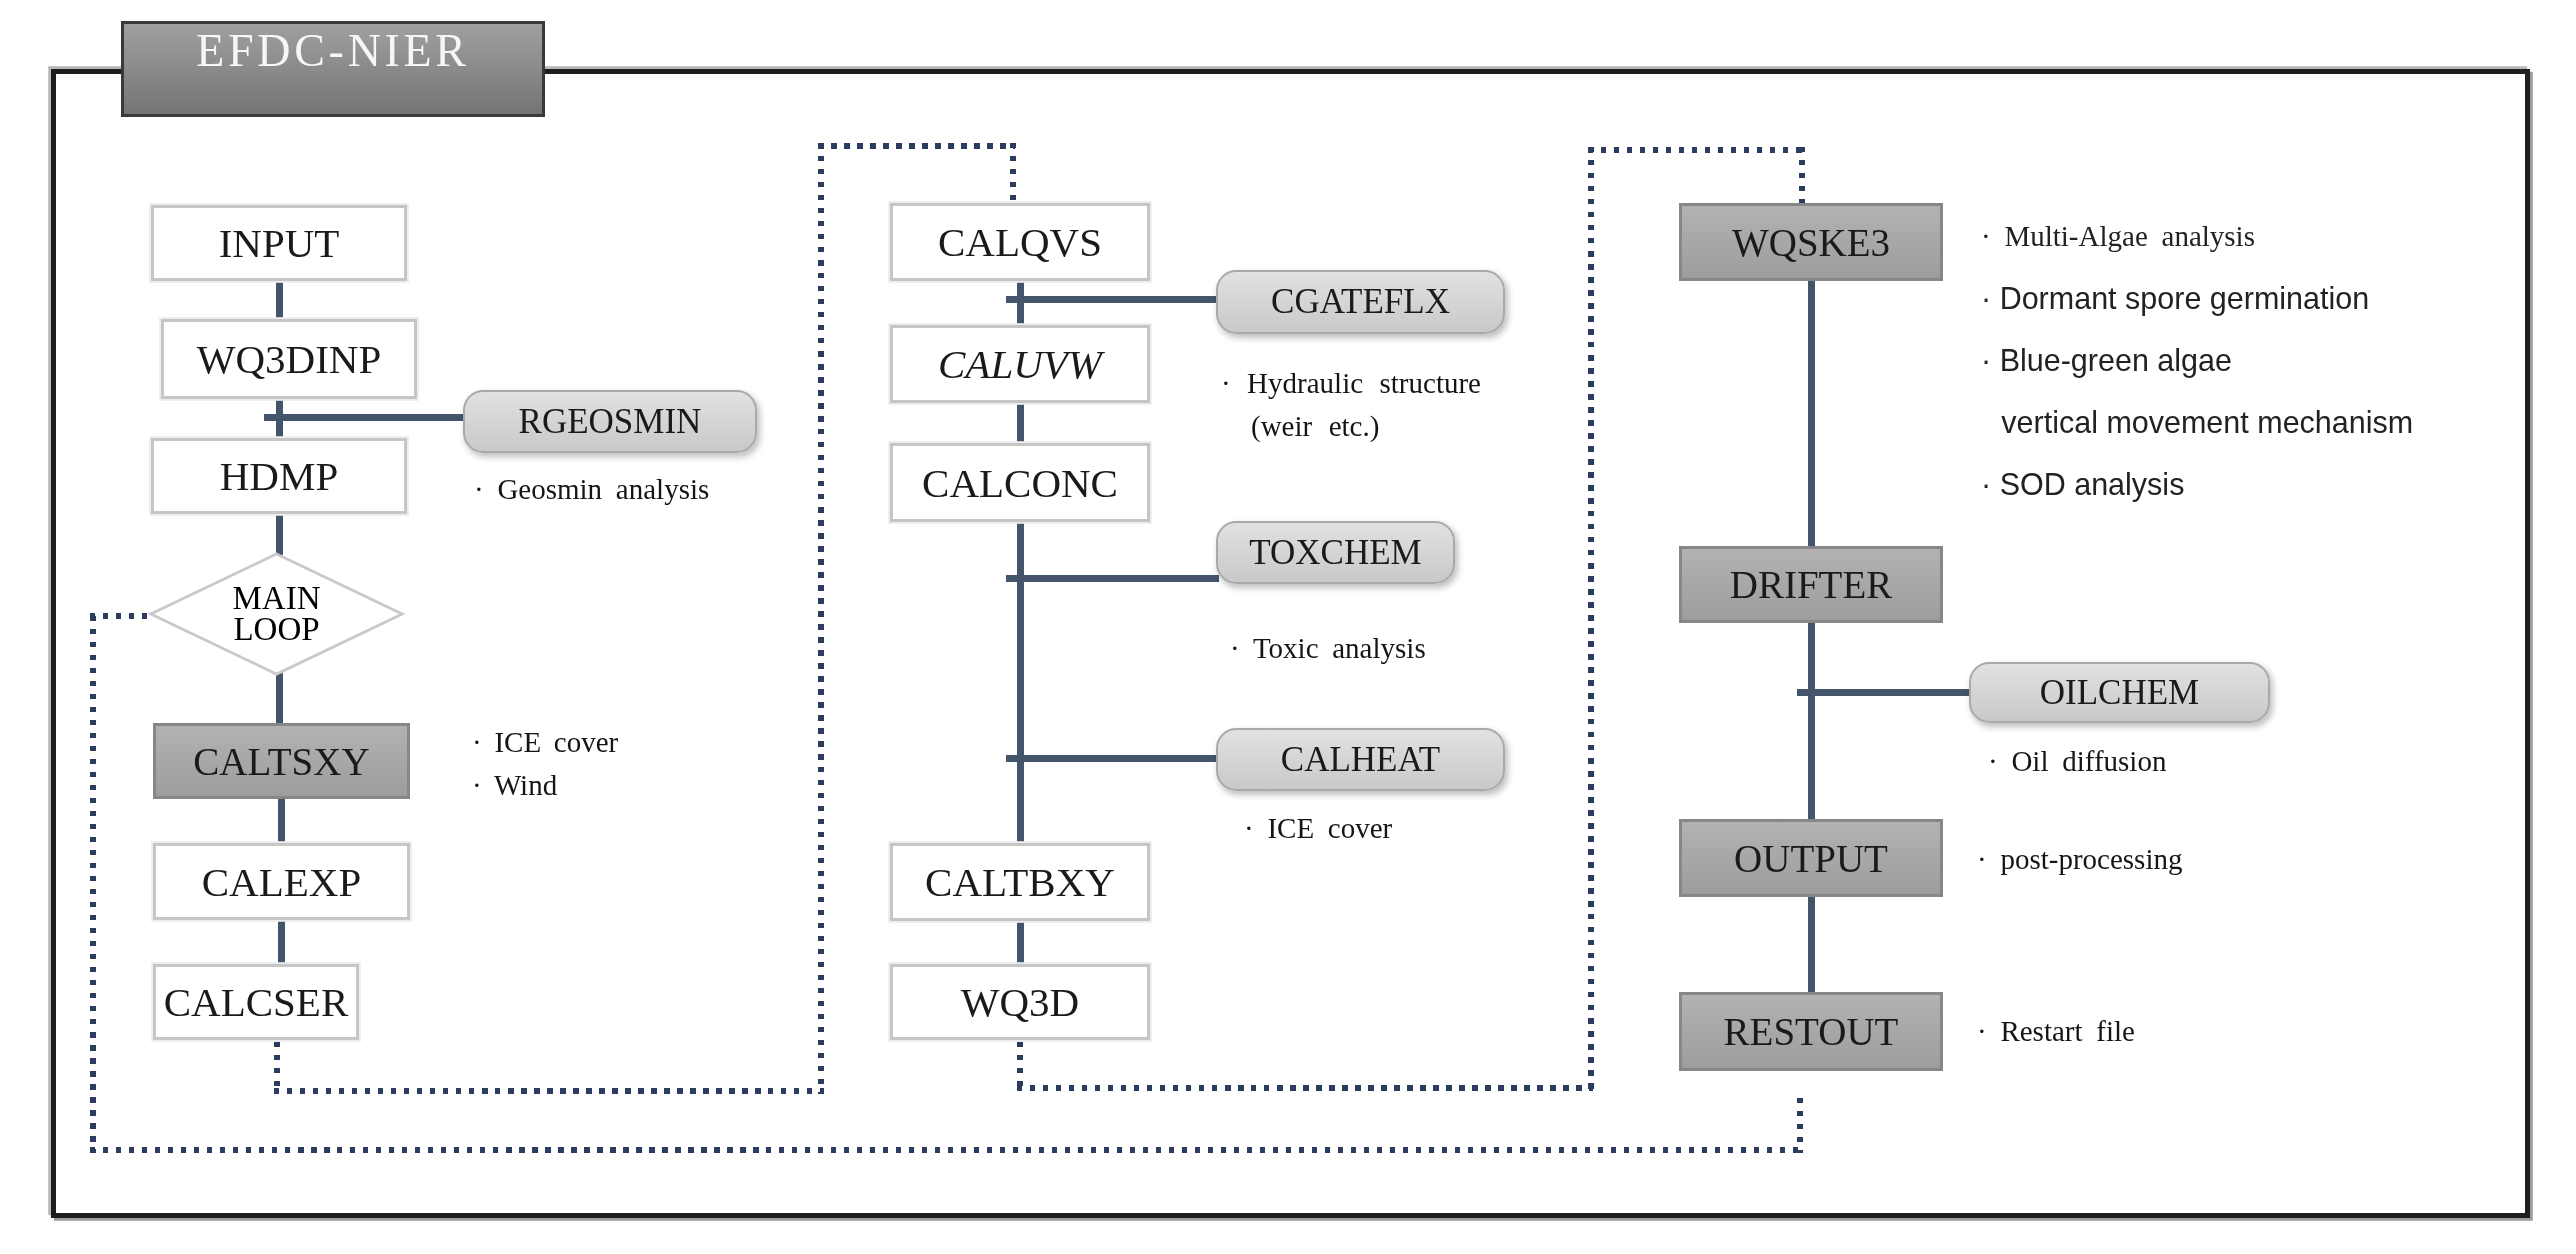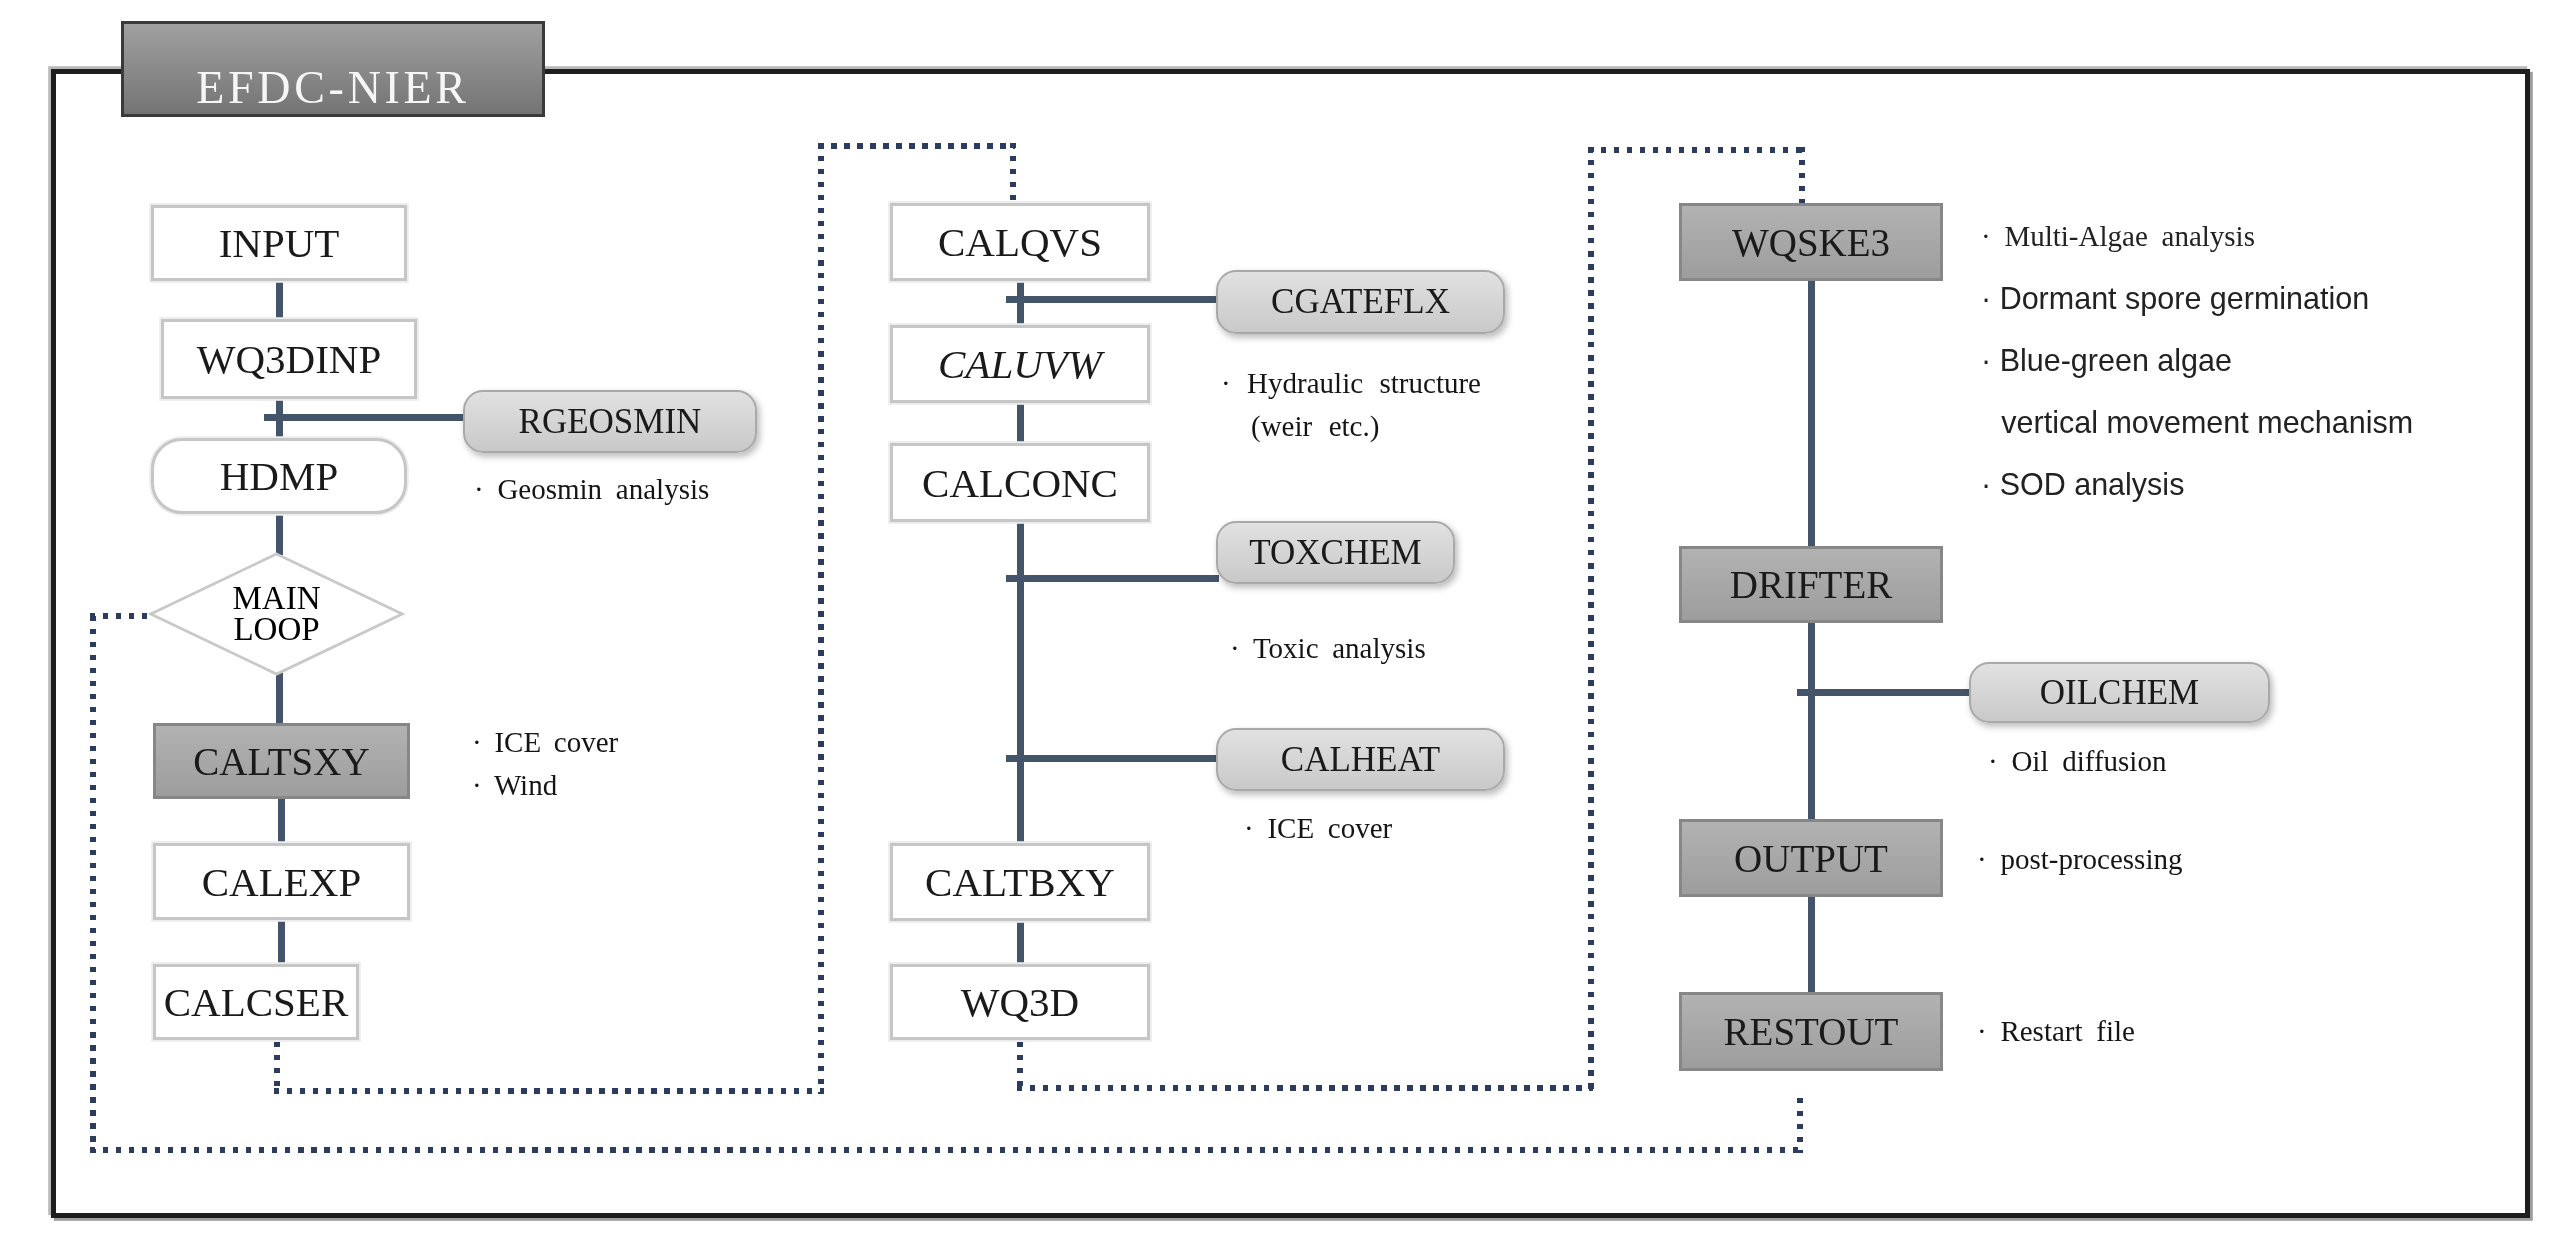--- a/index.html
+++ b/index.html
@@ -7,21 +7,21 @@
           font-family:"Liberation Serif",serif;}
   .frame{position:absolute;left:51px;top:69px;width:2469px;height:1139px;
          border:5.5px solid #1e1e1e;box-shadow:-2.8px -2.8px 0 0 #b9b9b9, 2.8px 2.8px 0 0 #9d9d9d;}
   .box{position:absolute;display:flex;align-items:center;justify-content:center;
        box-sizing:border-box;color:#1a1a1a;white-space:nowrap;}
   .white{background:#ffffff;border:3.7px solid #c6c6c6;box-shadow:0 0 0 1.8px #ececec;font-size:41px;}
   .dark{background:linear-gradient(180deg,#b2b2b2,#9d9d9d);border:3.7px solid #878787;font-size:39px;}
   .round{background:linear-gradient(180deg,#e1e1e1,#c9c9c9);border:2.8px solid #a9a9a9;
          border-radius:20.3px;box-shadow:2.8px 3.7px 6.5px rgba(0,0,0,.25);font-size:35px;}
   .title-box{position:absolute;left:121px;top:21px;width:424px;height:96px;
-       display:flex;align-items:flex-end;justify-content:center;
+       display:flex;align-items:flex-start;justify-content:center;
        background:linear-gradient(180deg,#a0a0a0,#747474);border:3.7px solid #3a3a3a;
        color:#f6f6f6;font-size:46px;letter-spacing:3.7px;box-sizing:border-box;}
   .vline{position:absolute;width:7.4px;background:#44546a;}
   .hline{position:absolute;height:7.4px;background:#44546a;}
   .dotv{position:absolute;width:5.5px;
         background-image:repeating-linear-gradient(to bottom,#2b3c5e 0px,#2b3c5e 5.5px,transparent 5.5px,transparent 13px);}
   .doth{position:absolute;height:5.5px;
         background-image:repeating-linear-gradient(to right,#2b3c5e 0px,#2b3c5e 5.5px,transparent 5.5px,transparent 13px);}
   .diamond{position:absolute;left:148px;top:551px;width:257px;height:126px;}
   .diamond-text{position:absolute;left:0;top:0;width:100%;height:100%;display:flex;
@@ -85,21 +85,21 @@
   <div class="title-box">
     <span>EFDC-NIER</span>
   </div>
 
   <div class="box white" style="left:151px;top:205px;width:256px;height:76px;">
     <span>INPUT</span>
   </div>
   <div class="box white" style="left:151px;top:319px;width:256px;height:80px;margin-left:10px;">
     <span>WQ3DINP</span>
   </div>
-  <div class="box white" style="left:151px;top:438px;width:256px;height:76px;border-radius:31px;">
+  <div class="box white" style="left:151px;top:438px;width:256px;height:76px;">
     <span>HDMP</span>
   </div>
 
   <div class="diamond">
     <svg width="257" height="126" viewBox="0 0 278 136">
       <polygon points="139,3 275,68 139,133 3,68" fill="#ffffff" stroke="#c9c9c9" stroke-width="3"></polygon>
     </svg>
     <div class="diamond-text">
       <span>MAIN</span>
       <span>LOOP</span>

